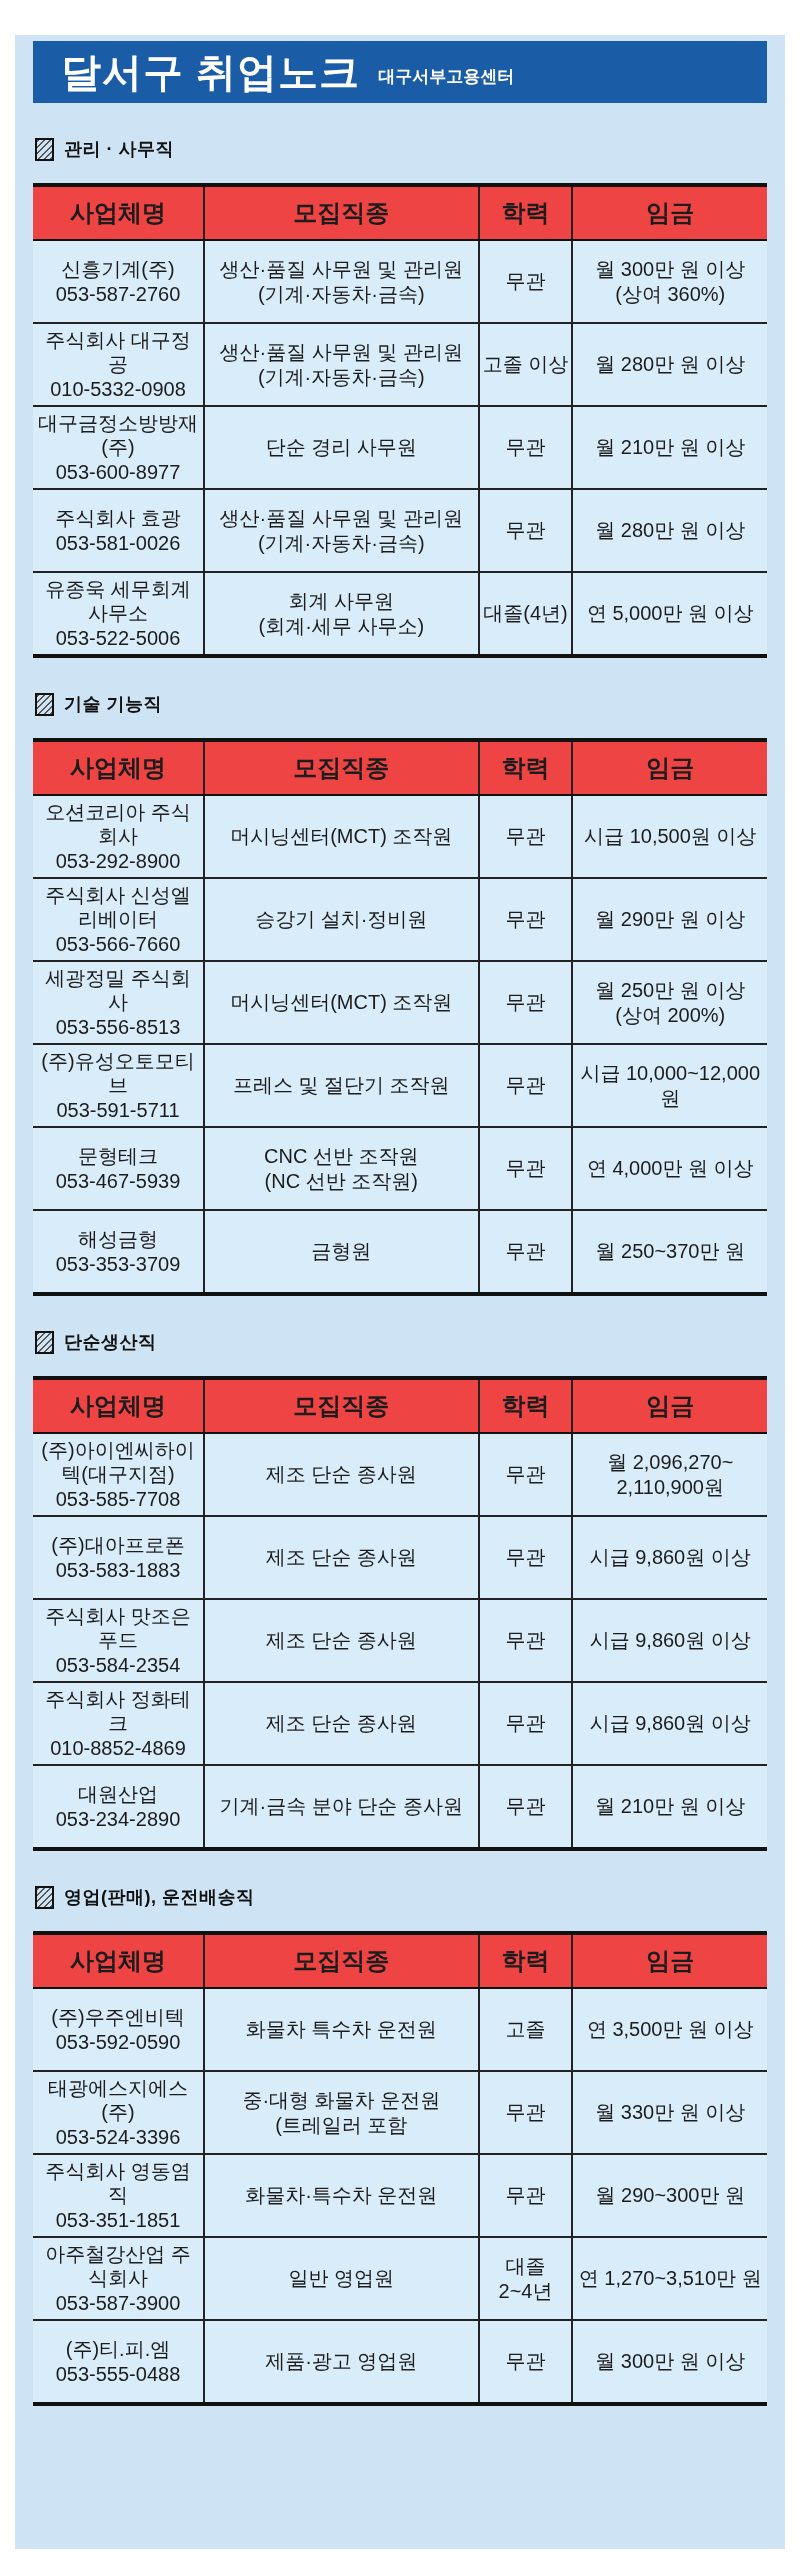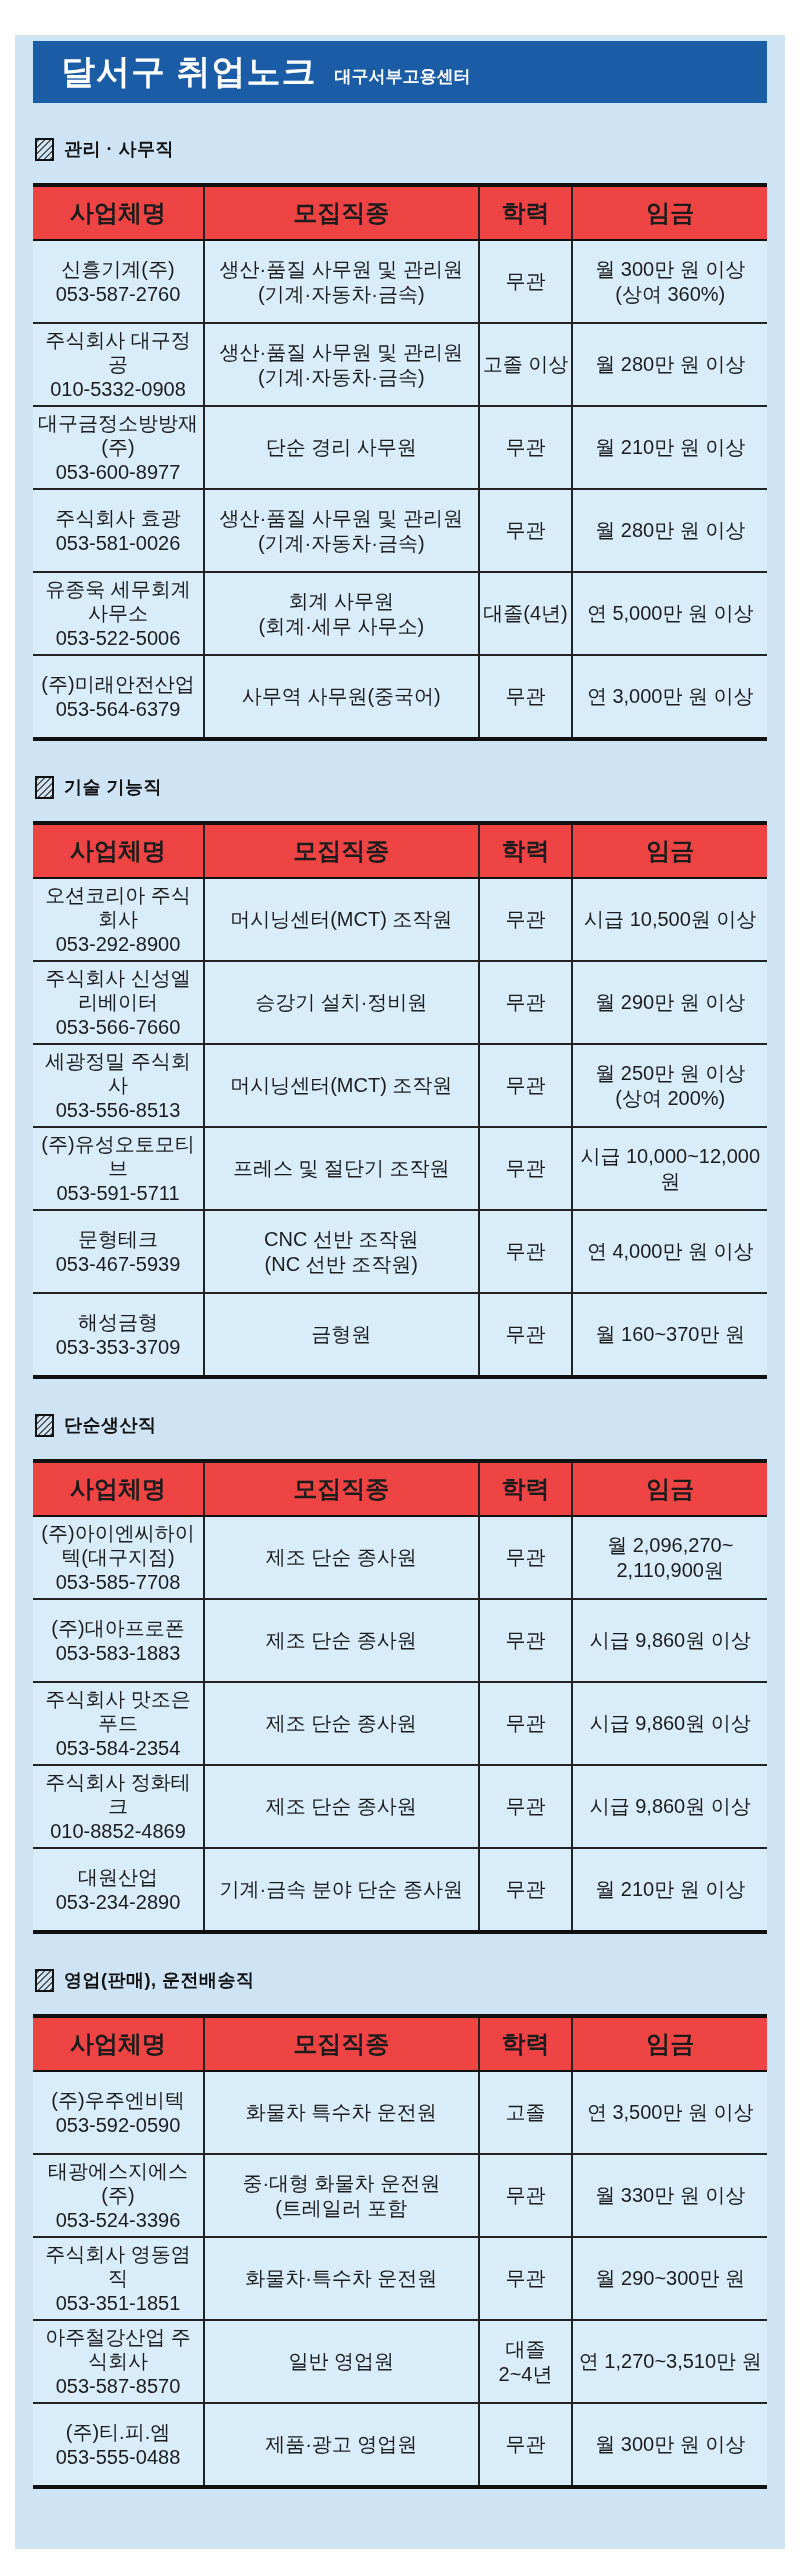--- a/index.html
+++ b/index.html
@@ -9,21 +9,21 @@
     color:#1c1c1c;position:relative;
   }
   .panel{
     position:absolute;left:15px;top:35px;width:770px;height:2514px;
     background:#cee4f5;box-sizing:border-box;padding:6px 18px 0 18px;
   }
   .title-bar{
     height:62px;background:#1a5ca5;color:#ffffff;
     display:flex;align-items:center;padding-left:28px;box-sizing:border-box;
   }
-  .title-bar .main-title{font-size:34px;font-weight:bold;letter-spacing:1px;}
+  .title-bar .main-title{font-size:40px;font-weight:bold;letter-spacing:1px;}
   .title-bar .sub-title{font-size:17px;font-weight:bold;margin-left:18px;margin-top:8px;}
   .section-title{
     display:flex;align-items:center;margin:34px 0 22px 2px;
     font-size:18px;font-weight:bold;color:#111;letter-spacing:0.5px;
   }
   .bullet{
     display:inline-block;width:19px;height:23px;margin-right:10px;
     border:2px solid #111;box-sizing:border-box;
     background:repeating-linear-gradient(135deg,#555 0 1.5px,transparent 1.5px 4.5px);
   }
@@ -113,27 +113,20 @@
               <td>월 280만 원 이상</td>
             </tr>
             <tr>
               <td>유종욱 세무회계사무소
 053-522-5006</td>
               <td>회계 사무원
 (회계·세무 사무소)</td>
               <td>대졸(4년)</td>
               <td>연 5,000만 원 이상</td>
             </tr>
-            <tr>
-              <td>(주)미래안전산업
-053-564-6379</td>
-              <td>사무역 사무원(중국어)</td>
-              <td>무관</td>
-              <td>연 3,000만 원 이상</td>
-            </tr>
           </tbody>
         </table>
       </div>
       <div>
         <div class="section-title">
           <span class="bullet"></span>
           <span>기술 기능직</span>
         </div>
         <table class="jobs">
           <colgroup>
@@ -186,21 +179,21 @@
               <td>CNC 선반 조작원
 (NC 선반 조작원)</td>
               <td>무관</td>
               <td>연 4,000만 원 이상</td>
             </tr>
             <tr>
               <td>해성금형
 053-353-3709</td>
               <td>금형원</td>
               <td>무관</td>
-              <td>월 160~370만 원</td>
+              <td>월 250~370만 원</td>
             </tr>
           </tbody>
         </table>
       </div>
       <div>
         <div class="section-title">
           <span class="bullet"></span>
           <span>단순생산직</span>
         </div>
         <table class="jobs">
@@ -296,21 +289,21 @@
             </tr>
             <tr>
               <td>주식회사 영동염직
 053-351-1851</td>
               <td>화물차·특수차 운전원</td>
               <td>무관</td>
               <td>월 290~300만 원</td>
             </tr>
             <tr>
               <td>아주철강산업 주식회사
-053-587-8570</td>
+053-587-3900</td>
               <td>일반 영업원</td>
               <td>대졸
 2~4년</td>
               <td>연 1,270~3,510만 원</td>
             </tr>
             <tr>
               <td>(주)티.피.엠
 053-555-0488</td>
               <td>제품·광고 영업원</td>
               <td>무관</td>

